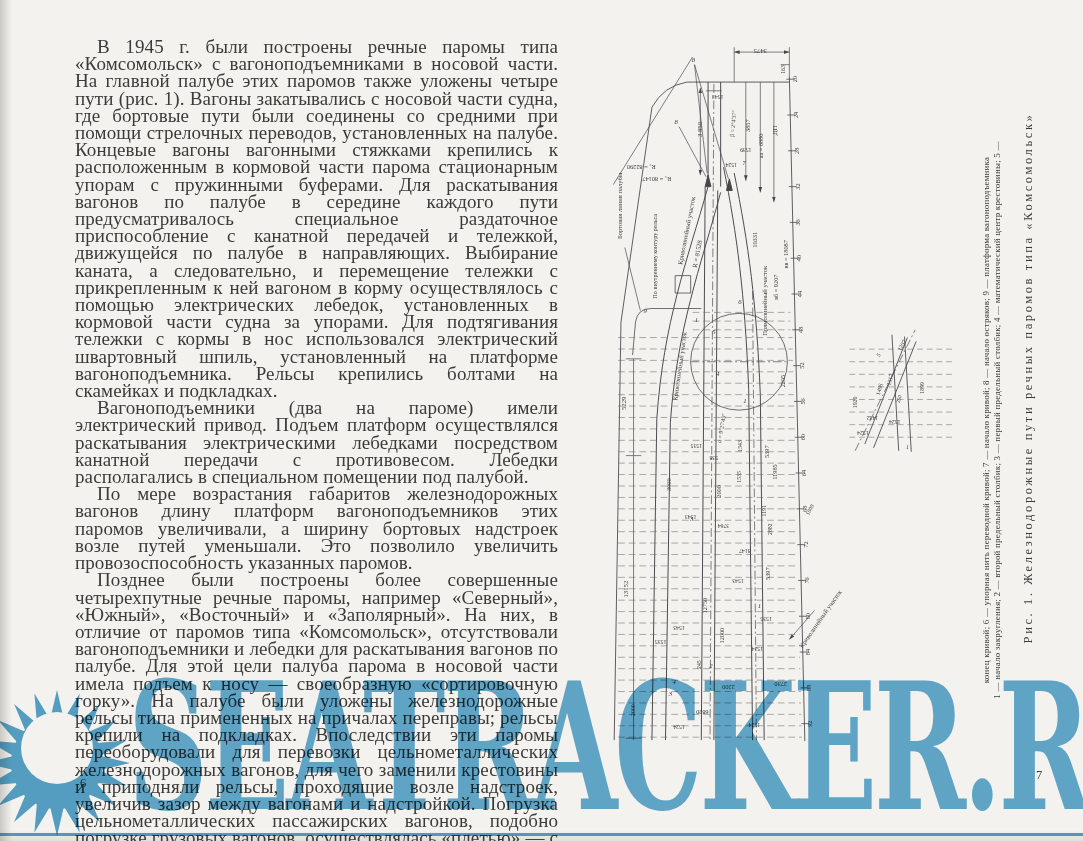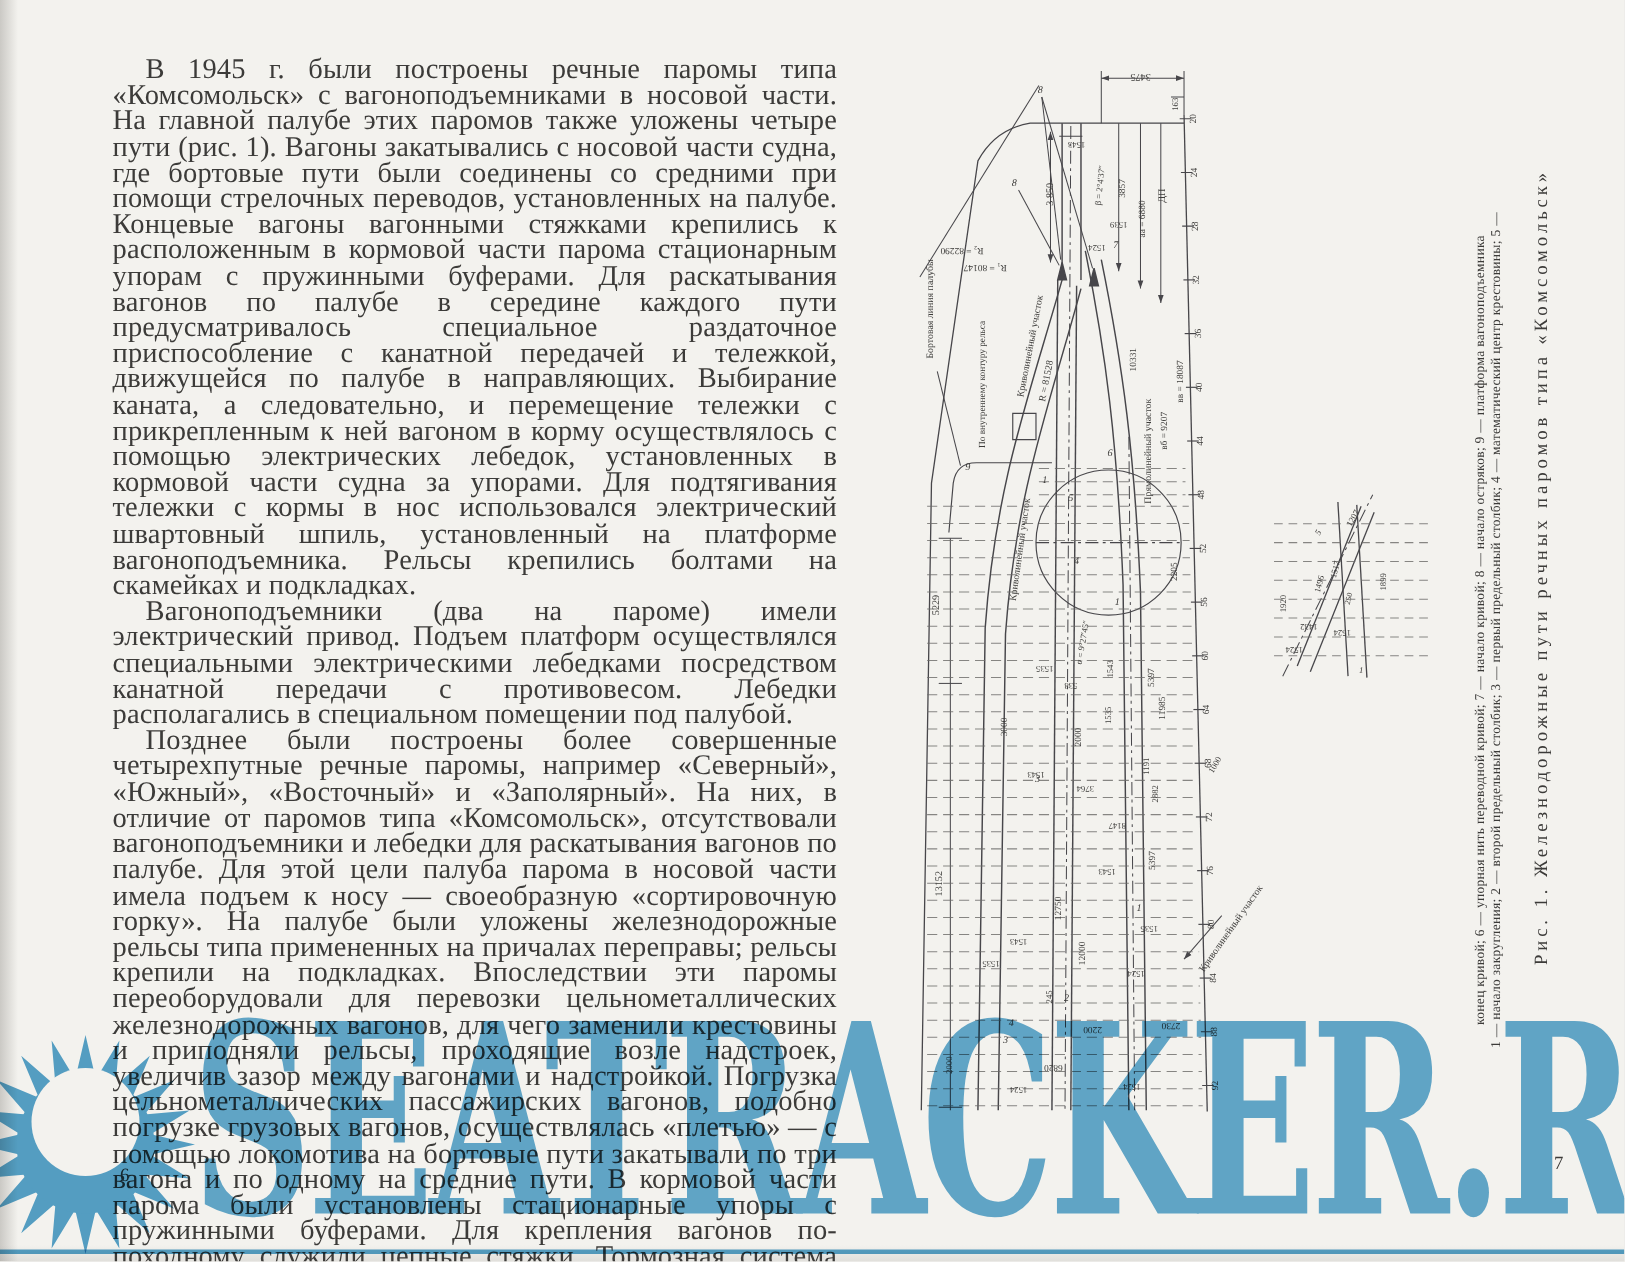--- a/index.html
+++ b/index.html
@@ -31,21 +31,22 @@
 </style>
 </head>
 <body>
 
 <div class="page">
   <div class="edge-l"></div>
   <div class="edge-b"></div>
 
   <div class="text-col" id="textcol">
       <p>В 1945 г. были построены речные паромы типа «Комсомольск» с вагоноподъемниками в носовой части. На главной палубе этих паромов также уложены четыре пути (рис. 1). Вагоны закатывались с носовой части судна, где бортовые пути были соединены со средними при помощи стрелочных переводов, установленных на палубе. Концевые вагоны вагонными стяжками крепились к расположенным в кормовой части парома стационарным упорам с пружинными буферами. Для раскатывания вагонов по палубе в середине каждого пути предусматривалось специальное раздаточное приспособление с канатной передачей и тележкой, движущейся по палубе в направляющих. Выбирание каната, а следовательно, и перемещение тележки с прикрепленным к ней вагоном в корму осуществлялось с помощью электрических лебедок, установленных в кормовой части судна за упорами. Для подтягивания тележки с кормы в нос использовался электрический швартовный шпиль, установленный на платформе вагоноподъемника. Рельсы крепились болтами на скамейках и подкладках.</p>
-      <p>Вагоноподъемники (два на пароме) имели электрический привод. Подъем платформ осуществлялся специальными электрическими лебедками посредством канатной передачи с противовесом. Лебедки располагались в специальном помещении под палубой.</p>
+      <p>Вагоноподъемники (два на пароме) имели электрический привод. Подъем платформ осуществлялся раскатывания электрическими лебедками посредством канатной передачи с противовесом. Лебедки располагались в специальном помещении под палубой.</p>
+      <p>По мере возрастания габаритов железнодорожных вагонов длину платформ вагоноподъемников этих паромов увеличивали, а ширину бортовых надстроек возле путей уменьшали. Это позволило увеличить провозоспособность указанных паромов.</p>
       <p>Позднее были построены более совершенные четырехпутные речные паромы, например «Северный», «Южный», «Восточный» и «Заполярный». На них, в отличие от паромов типа «Комсомольск», отсутствовали вагоноподъемники и лебедки для раскатывания вагонов по палубе. Для этой цели палуба парома в носовой части имела подъем к носу — своеобразную «сортировочную горку». На палубе были уложены железнодорожные рельсы типа примененных на причалах переправы; рельсы крепили на подкладках. Впоследствии эти паромы переоборудовали для перевозки цельнометаллических железнодорожных вагонов, для чего заменили крестовины и приподняли рельсы, проходящие возле надстроек, увеличив зазор между вагонами и надстройкой. Погрузка цельнометаллических пассажирских вагонов, подобно погрузке грузовых вагонов, осуществлялась «плетью» — с помощью локомотива на бортовые пути закатывали по три вагона и по одному на средние пути. В кормовой части парома были установлены стационарные упоры с пружинными буферами. Для крепления вагонов по-походному служили цепные стяжки. Тормозная система вагонов не использовалась, а для стопорения колес применялись тормозные переносные башмаки.</p>
       <p>У паромов типов «Комсомольск» и «Северный», построенных по Правилам Речного Регистра РСФСР, унифицированы радиусы кривизны</p>
     </div>
   <div class="pagenum pn-left">6</div>
 
   <svg class="figsvg" id="fig" width="420" height="748" viewBox="560 25 420 773">
     <defs>
       <marker id="ar" markerWidth="9" markerHeight="8" refX="1" refY="4" orient="auto">
         <path d="M1,4 L9,1.2 L9,6.8 z" fill="#47464a"></path>
       </marker>

